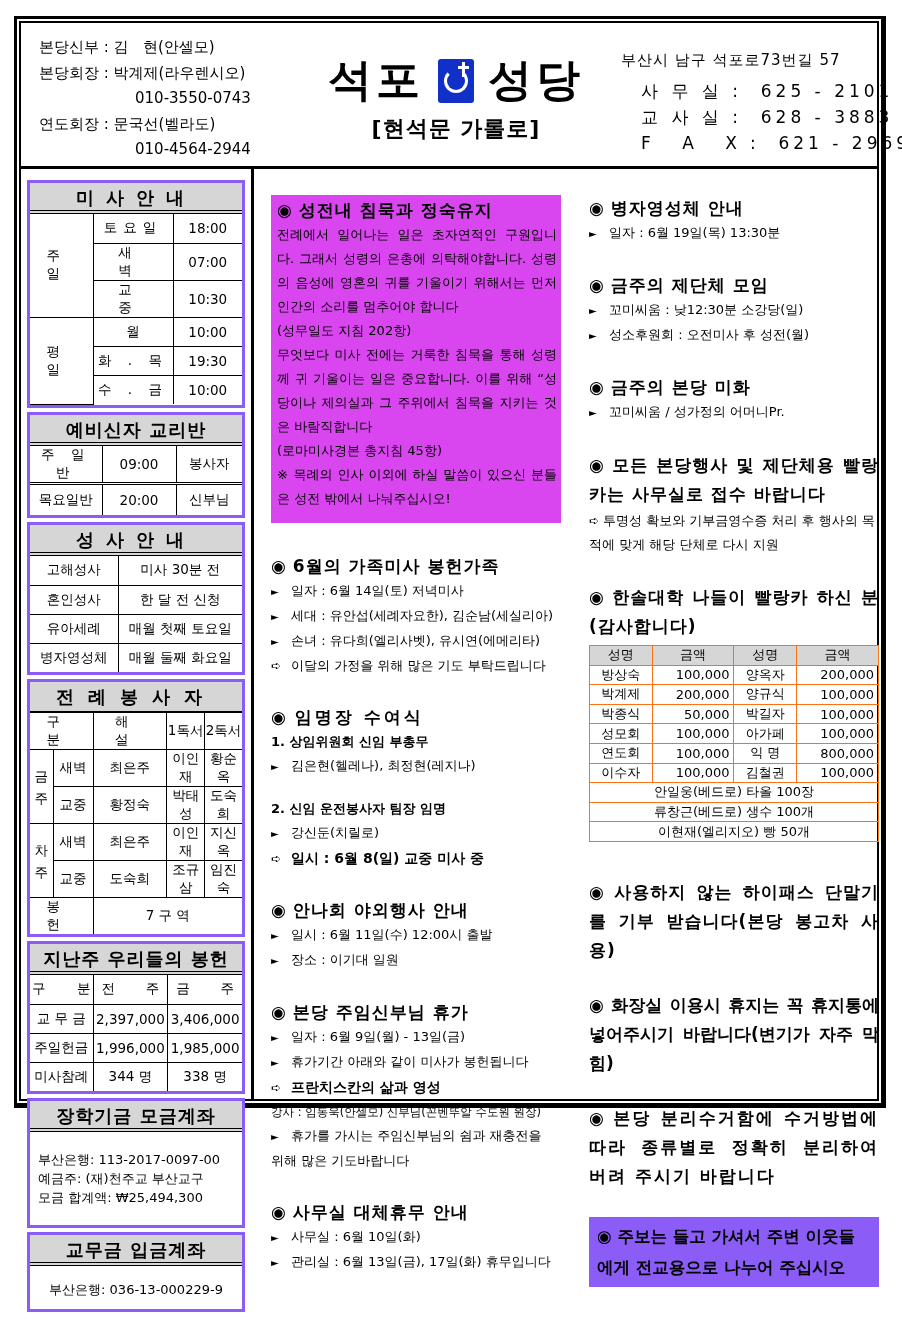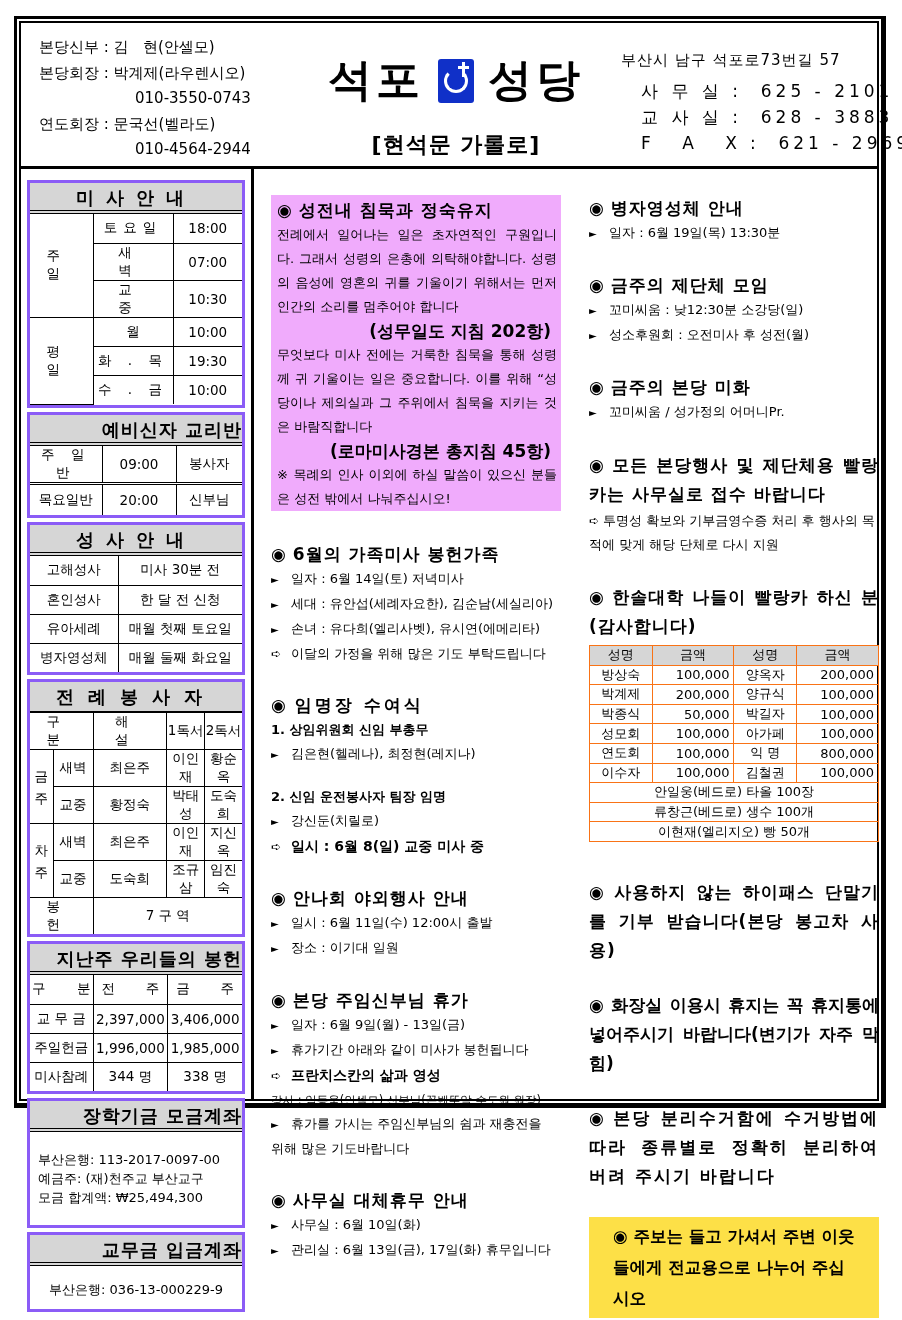--- a/index.html
+++ b/index.html
@@ -21,35 +21,35 @@
   .hdr-left .row { white-space: pre; }
   .hdr-left .phone { padding-left: 96px; }
   .hdr-center { position: absolute; left: 300px; top: 28px; width: 270px; text-align: center; }
   .church-name { display: flex; align-items: center; justify-content: center; gap: 14px; font-size: 44px; font-weight: bold; letter-spacing: 4px; }
   .logo {
     width: 36px; height: 44px; background: #1030c8; border-radius: 3px; position: relative; display: inline-block;
   }
   .logo .ring { position: absolute; left: 6px; top: 10px; width: 24px; height: 24px; border: 3px solid #fff; border-radius: 50%; border-top-color: transparent; }
   .logo .cross-v { position: absolute; left: 24px; top: 3px; width: 3px; height: 15px; background: #fff; }
   .logo .cross-h { position: absolute; left: 20px; top: 7px; width: 11px; height: 3px; background: #fff; }
-  .subtitle { font-size: 22px; font-weight: bold; margin-top: 20px; letter-spacing: 1px; }
+  .subtitle { font-size: 22px; font-weight: bold; margin-top: 4px; letter-spacing: 1px; }
   .hdr-right { position: absolute; left: 600px; top: 28px; font-size: 15px; }
   .hdr-right .addr { margin-bottom: 8px; letter-spacing: 1px; }
   .hdr-right .tel { font-size: 17px; line-height: 26px; letter-spacing: 4px; padding-left: 20px; white-space: pre; }
 
   
   .col-divider { position: absolute; left: 230px; top: 146px; bottom: 0; width: 3px; background: #000; }
   .left-col { position: absolute; left: 6px; top: 157px; width: 218px; }
 
   .box { border: 3px solid #8b5cf6; margin-bottom: 4px; }
   .box-title {
     background: #d6d6d6; text-align: center; font-weight: bold; font-size: 18px; letter-spacing: 6px;
     height: 31px; line-height: 30px; border-bottom: 4px double #000;
   }
-  .box-title.tight { letter-spacing: 1px; font-size: 18px; text-align: right; }
+  .box-title.tight { letter-spacing: 1px; font-size: 18px; }
   table.grid { width: 100%; border-collapse: collapse; font-size: 13.5px; }
   table.grid td { border: 1px solid #000; text-align: center; height: 29px; }
   table.grid tr:first-child td { border-top: none; }
   table.grid td:first-child { border-left: none; }
   table.grid td:last-child { border-right: none; }
   table.grid tr:last-child td { border-bottom: none; }
   .sp { letter-spacing: 6px; }
   .sp-wide { letter-spacing: 16px; }
   .text-box { padding: 18px 8px 18px 8px; font-size: 13px; line-height: 19px; }
   .text-box.center { text-align: center; padding: 14px 6px 10px; }
@@ -60,35 +60,35 @@
 
   .sec { margin-bottom: 26px; }
   .sec-title { font-size: 17px; font-weight: bold; line-height: 26px; letter-spacing: 1px; }
   .sec-title .bullet { font-weight: normal; margin-right: 6px; }
   .item { font-size: 13px; line-height: 24px; white-space: nowrap; }
   .item .mk { display: inline-block; width: 20px; font-size: 10px; }
   .item.bold { font-weight: bold; font-size: 14px; }
   .num-title { font-size: 13px; font-weight: bold; line-height: 24px; }
   .gap { height: 18px; }
 
-  .shaded { background: #f0abfc; padding: 2px 4px 0 6px; }
+  .shaded { background: #d946ef; padding: 2px 4px 12px 6px; }
   .body-text { font-size: 13px; line-height: 24px; text-align: justify; }
-  .cite { font-size: 17px; font-weight: bold; text-align: right; line-height: 24px; padding-right: 6px; }
+  .cite { font-size: 13px; font-weight: normal; line-height: 24px; padding-right: 6px; }
 
   .big-title { font-size: 17px; font-weight: bold; line-height: 29px; text-align: justify; letter-spacing: 1px; }
   .sub-note { font-size: 13px; line-height: 24px; }
 
   table.donors { width: 100%; border-collapse: collapse; font-size: 13px; margin-top: 4px; }
   table.donors td, table.donors th { border: 1px solid #f97316; height: 19.6px; padding: 0 4px; }
   table.donors th { background: #d6d6d6; font-weight: normal; }
   table.donors td.name { text-align: center; }
   table.donors td.amt { text-align: right; }
   table.donors td.span { text-align: center; }
 
-  .shaded-notice { background: #fde047; padding: 4px 24px; font-size: 16.5px; font-weight: bold; line-height: 31px; }
+  .shaded-notice { background: #8b5cf6; padding: 4px 8px; font-size: 16.5px; font-weight: bold; line-height: 31px; }
 </style>
 </head>
 <body>
 
 <div class="frame">
  <div class="frame-inner">
 
   <div class="header">
     <div class="hdr-left">
       <div class="row"><span>본당신부</span> : <span>김   현(안셀모)</span></div>

